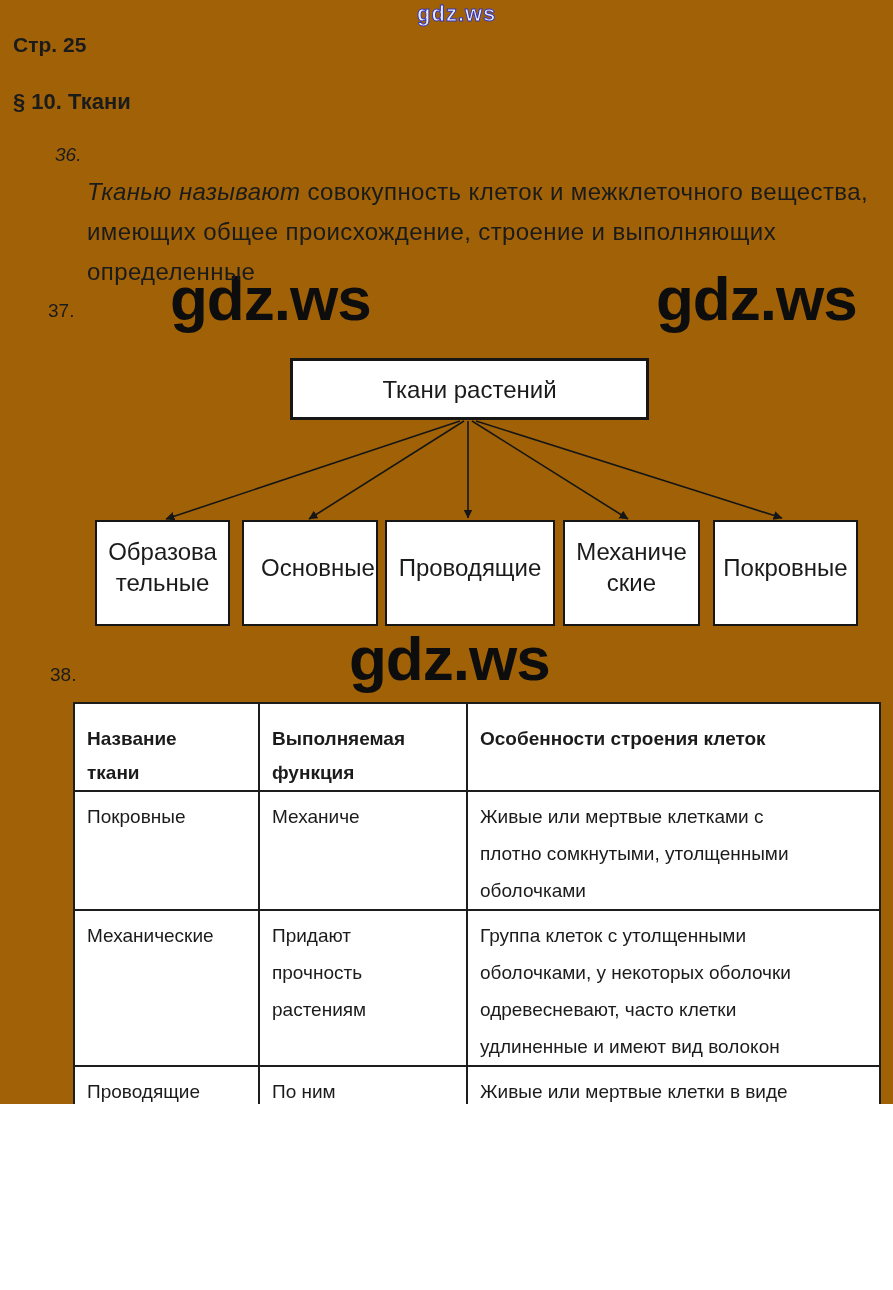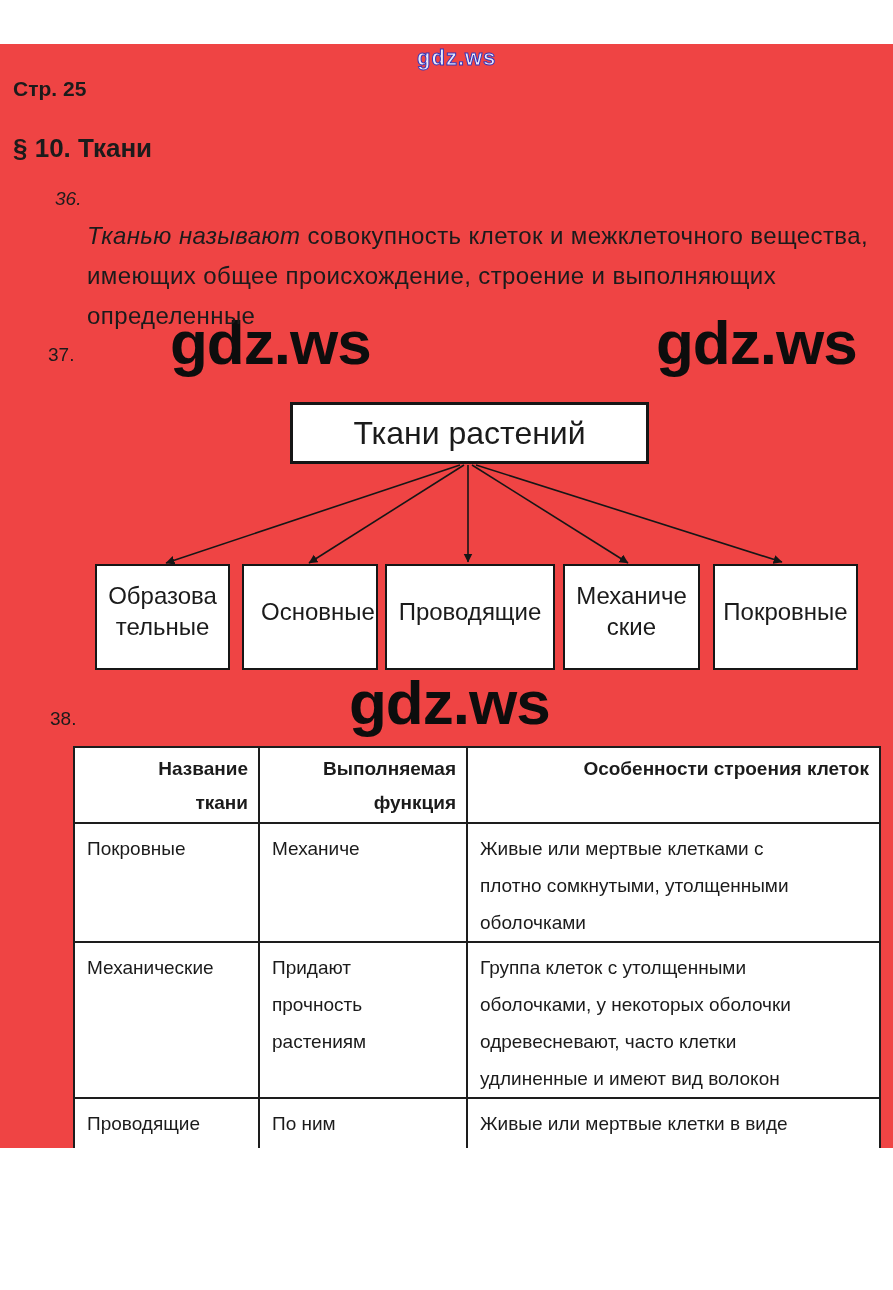--- a/index.html
+++ b/index.html
@@ -1,23 +1,22 @@
 <!DOCTYPE html>
 <html><head>
 <meta charset="utf-8">
 <style>
   html,body{margin:0;padding:0;background:#fff;}
   .page{
     position:relative;
     width:893px;height:1104px;
-    background:#ef4444;
+    background:#a16207;
     font-family:"Liberation Sans", sans-serif;
     color:#1b1b1b;
     overflow:hidden;
-    margin-top:44px;
   }
   .abs{position:absolute;}
   
   .wm-blue{
     font-size:22px;font-weight:bold;letter-spacing:1px;
     color:#e9e9fb;
     -webkit-text-stroke:1px #3434b8;
   }
   .wm-big{
     font-size:62px;font-weight:bold;letter-spacing:-1px;
@@ -33,58 +32,58 @@
   .para{font-size:24px;line-height:40px;letter-spacing:0.4px;}
   .para .it{font-style:italic;}
   
   .dbox{
     box-sizing:border-box;
     border:2.5px solid #161616;
     display:flex;align-items:center;justify-content:center;
     text-align:center;font-size:24px;line-height:31px;
     white-space:pre-line;background:#fff;
   }
-  .dbox.root{border-width:3px;font-size:32px;}
+  .dbox.root{border-width:3px;font-size:24px;}
   .dbox.child span{transform:translateY(-6px);display:block;}
   svg.arrows{position:absolute;left:0;top:415px;}
   
   table.t38{
     position:absolute;left:73px;top:702px;
     width:806px;border-collapse:collapse;table-layout:fixed;
     background:#fff;
   }
   table.t38 td,table.t38 th{
     border:2px solid #1d1d1d;
     vertical-align:top;text-align:left;
     font-size:19px;line-height:37px;
     padding:6px 10px 0 12px;
     white-space:pre-line;
     overflow:hidden;
   }
   table.t38 th{
-    font-weight:bold;text-align:right;
-    line-height:34px;padding-top:4px;
+    font-weight:bold;text-align:left;
+    line-height:34px;padding-top:18px;
   }
 </style>
 </head>
 <body>
 
 <div class="page">
 
   <div class="abs wm-blue" style="left:417px;top:1px;">gdz.ws</div>
   <div class="abs wm-big" style="left:170px;top:268px;">gdz.ws</div>
   <div class="abs wm-big" style="left:656px;top:268px;">gdz.ws</div>
   <div class="abs wm-big" style="left:349px;top:628px;">gdz.ws</div>
   <div class="abs wm-big" style="left:74px;top:984px;">gdz.ws</div>
   <div class="abs wm-small" style="left:754px;top:993px;">gdz.ws</div>
   <div class="abs wm-small" style="left:562px;top:1031px;">gdz.ws</div>
   <div class="abs wm-small" style="left:680px;top:1185px;">gdz.ws</div>
 
   <div class="abs h-bold" style="left:13px;top:33px;text-align:right;">Стр. 25</div>
-  <div class="abs h-bold" style="left:13px;top:89px;font-size:26px;">§ 10. Ткани</div>
+  <div class="abs h-bold" style="left:13px;top:89px;font-size:22px;">§ 10. Ткани</div>
 
   <div class="abs num" style="left:55px;top:144px;font-style:italic;">36.</div>
   <div class="abs para" style="left:87px;top:172px;width:790px;">
     <div><span class="it">Тканью называют</span><span> совокупность клеток и межклеточного вещества,</span></div>
     <div>имеющих общее происхождение, строение и выполняющих определенные</div>
   </div>
 
   <div class="abs num" style="left:48px;top:300px;">37.</div>
 
   <div class="abs dbox root" style="left:290px;top:358px;width:359px;height:62px;">

